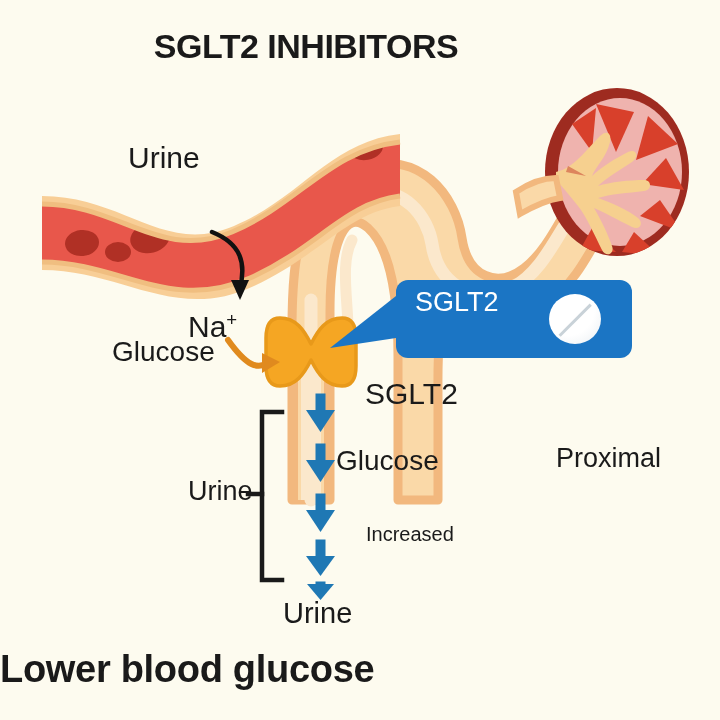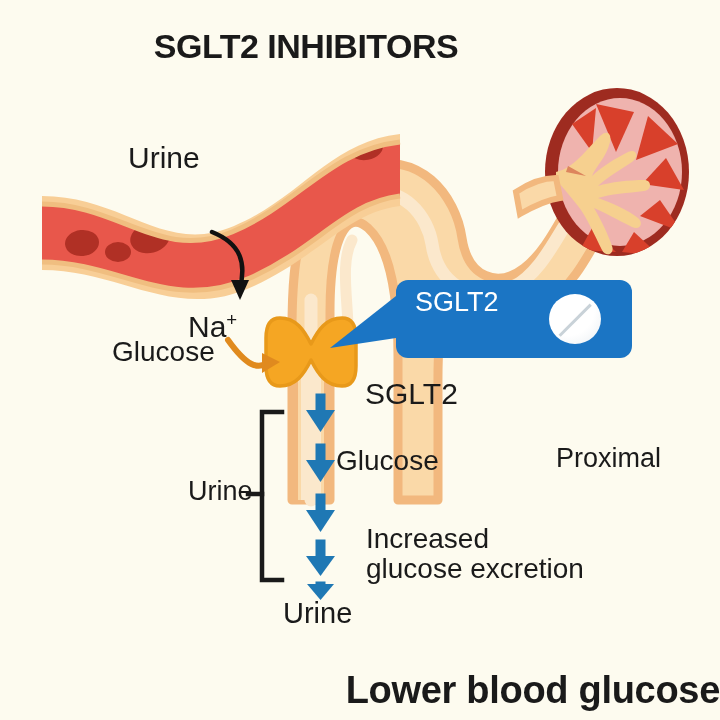--- a/index.html
+++ b/index.html
@@ -33,35 +33,35 @@
     left: 0;
     top: 28px;
     width: 612px;
     text-align: center;
     font-size: 34px;
     font-weight: bold;
     letter-spacing: -0.5px;
   }
   #footer-caption {
     left: 0;
-    top: 670px;
+    top: 649px;
     width: 720px;
-    text-align: right;
+    text-align: left;
     font-size: 38px;
     font-weight: bold;
     letter-spacing: -0.3px;
   }
   #label-blood   { left: 128px; top: 142px; font-size: 30px; }
   #label-na      { left: 188px; top: 292px; font-size: 30px; margin-top: 18px; }
   #label-glucose-in { left: 112px; top: 337px; font-size: 28px; }
   #label-sglt2-tube { left: 365px; top: 378px; font-size: 30px; }
   #label-glucose-tube { left: 336px; top: 446px; font-size: 28px; }
   #label-urine-side { left: 188px; top: 477px; font-size: 27px; }
   #label-urine-bottom { left: 283px; top: 598px; font-size: 29px; }
-  #label-increased { left: 366px; top: 524px; font-size: 28px; }
+  #label-increased { left: 366px; top: 524px; font-size: 20px; }
   #label-proximal { left: 556px; top: 398px; font-size: 27px; margin-top: 46px; }
   .sup {
     font-size: 0.62em;
     vertical-align: super;
   }
   #callout {
     position: absolute;
     left: 396px;
     top: 280px;
     width: 236px;
@@ -259,21 +259,20 @@
   <div class="lbl" id="label-glucose-in">Glucose</div>
 
   <div class="lbl" id="label-sglt2-tube">SGLT2</div>
 
   <div class="lbl" id="label-glucose-tube">Glucose</div>
 
   <div class="lbl" id="label-urine-side">Urine</div>
 
   <div class="lbl" id="label-increased">
     <span>Increased</span><br>
-    <span>glucose excretion</span>
   </div>
 
   <div class="lbl" id="label-urine-bottom">Urine</div>
 
   <div class="lbl" id="label-proximal">
     <span>Proximal</span><br>
   </div>
 
   <div id="callout">
     <div id="callout-text">

